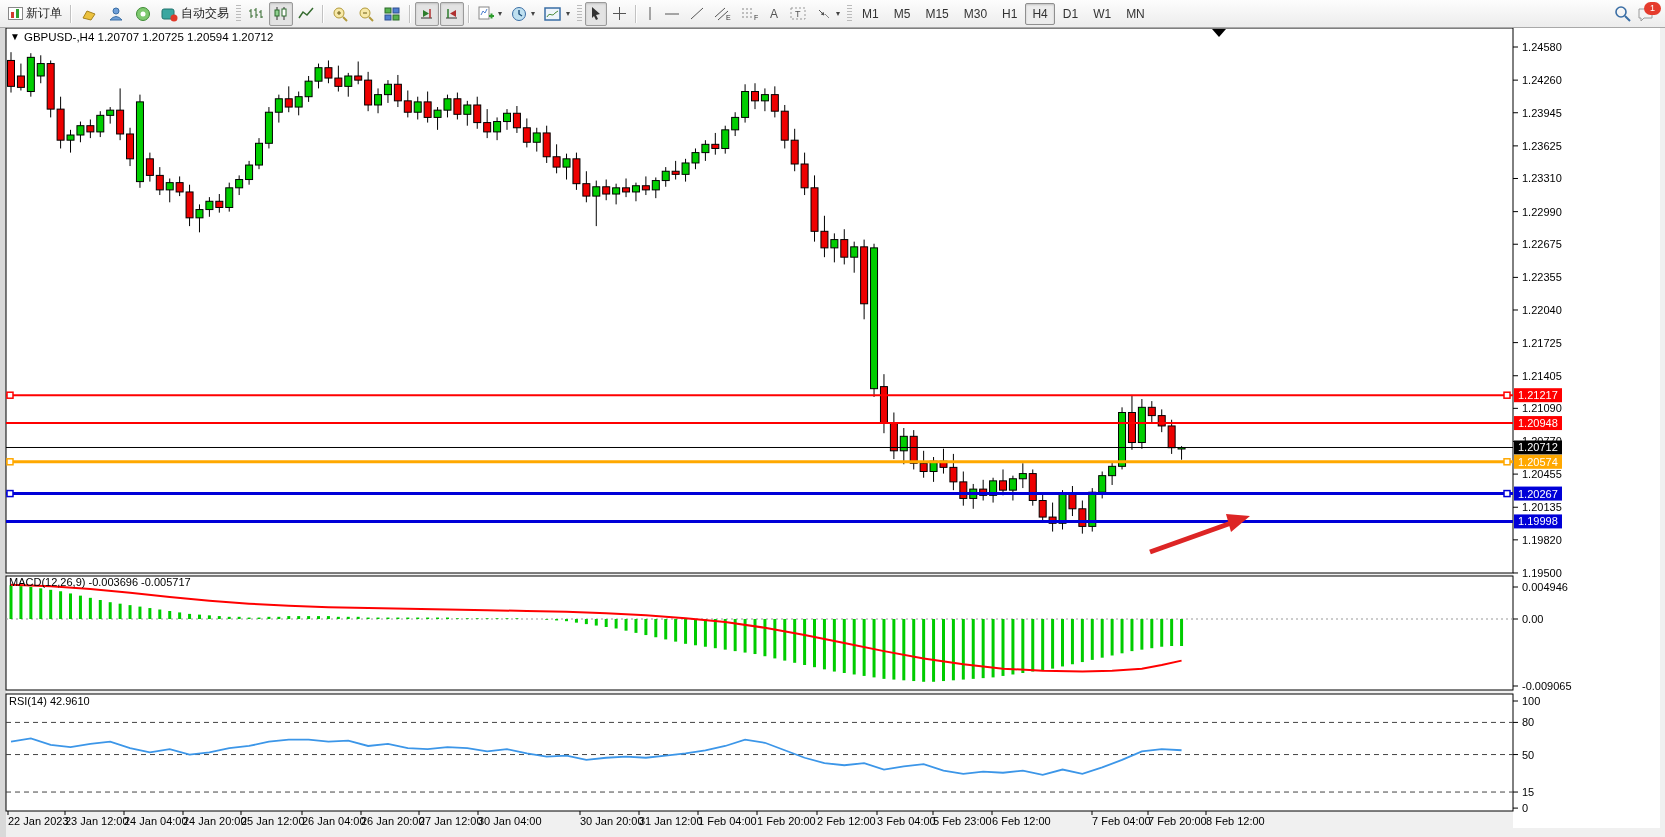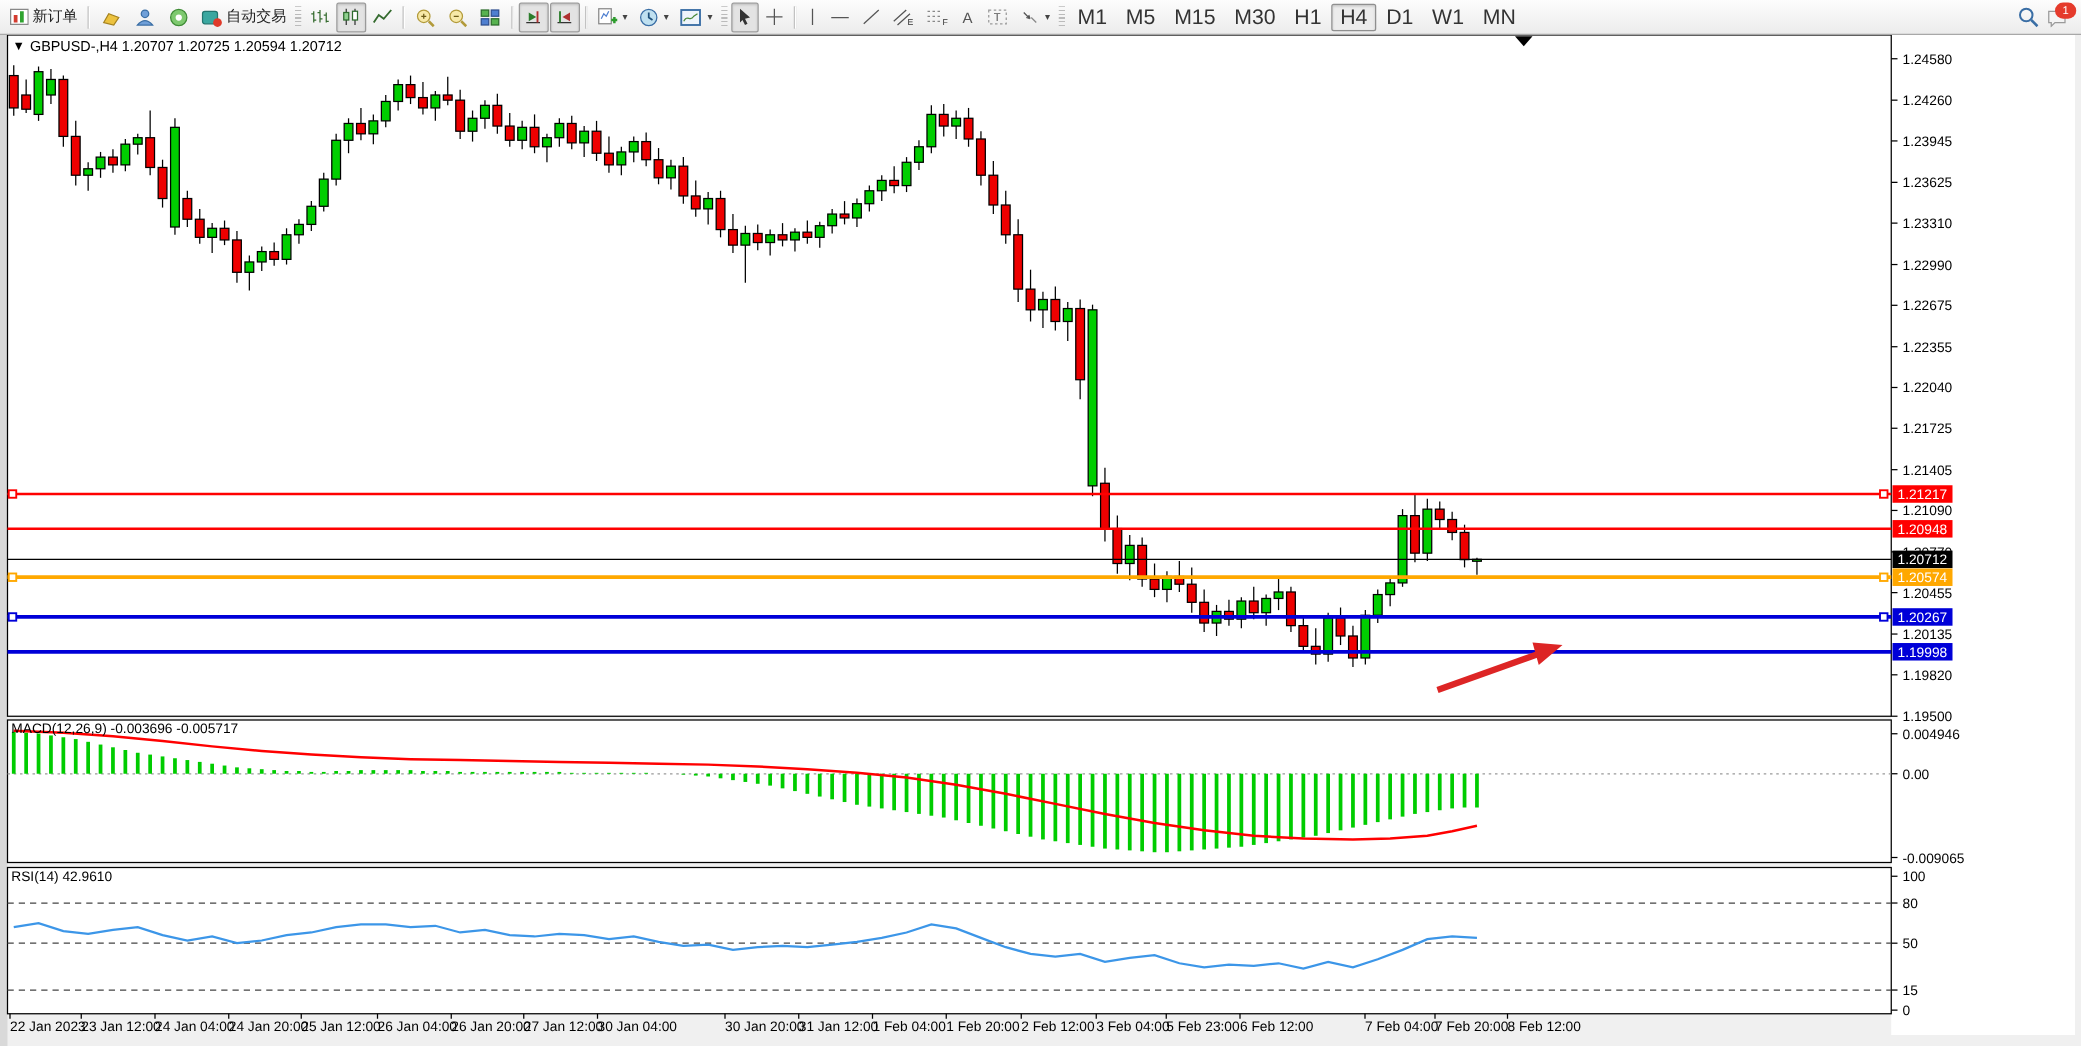--- a/index.html
+++ b/index.html
@@ -10,21 +10,21 @@
     display:flex;align-items:center;padding:0 4px;gap:1px;
     background:linear-gradient(#fdfdfd,#ececec);border-bottom:1px solid #a8a8a8;}
   .tb-btn{height:22px;display:inline-flex;align-items:center;gap:3px;padding:0 3px;
     border:1px solid transparent;border-radius:2px;font-size:12px;color:#222;cursor:default;}
   .tb-btn.pressed{border-color:#9a9a9a;background:#e3e3e3;box-shadow:inset 0 1px 2px rgba(0,0,0,.15);}
   .tb-sep{width:1px;height:18px;background:#c2c2c2;border-right:1px solid #fff;margin:0 3px;}
   .grip{width:5px;height:18px;margin:0 2px;
     background:repeating-linear-gradient(#bbb 0 1px,transparent 1px 3px);}
   .caret{font-size:8px;color:#444;margin-left:1px;}
   .tf-btn{height:20px;display:inline-flex;align-items:center;padding:0 6px;
-    font-size:17px;color:#333;border:1px solid transparent;border-radius:2px;}
+    font-size:12px;color:#333;border:1px solid transparent;border-radius:2px;}
   .tf-btn.active{border-color:#8f8f8f;background:#ececec;box-shadow:inset 0 1px 2px rgba(0,0,0,.18);}
   .tb-right{margin-left:auto;display:flex;align-items:center;gap:6px;padding-right:6px;}
   .chat-wrap{position:relative;}
   .badge{position:absolute;top:-4px;right:-6px;min-width:13px;height:13px;border-radius:8px;
     background:#e53b2c;color:#fff;font-size:9px;line-height:13px;text-align:center;padding:0 2px;}
   svg.ico{display:block;}
   
   #chart-svg{position:absolute;top:0;left:0;z-index:1;}
   text{font-family:"Liberation Sans",sans-serif;}
 </style>

